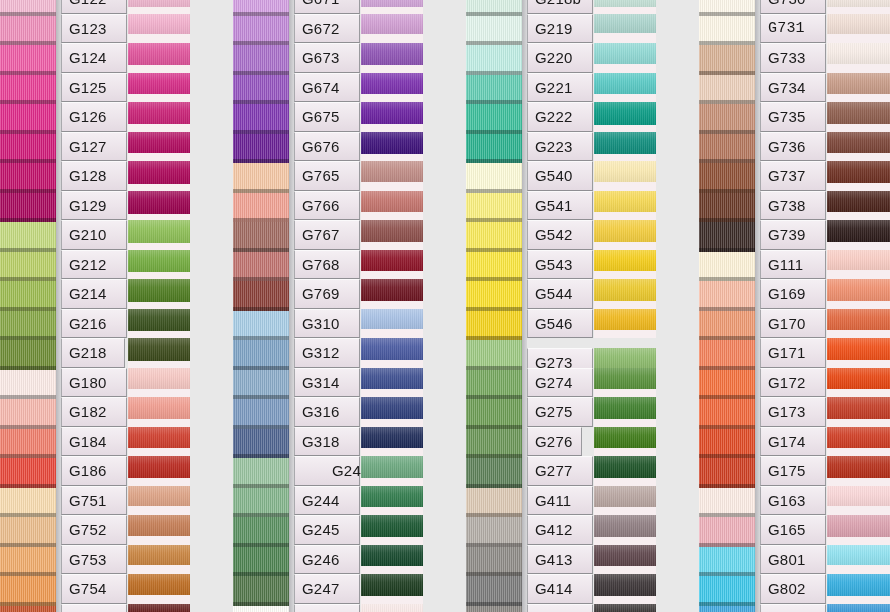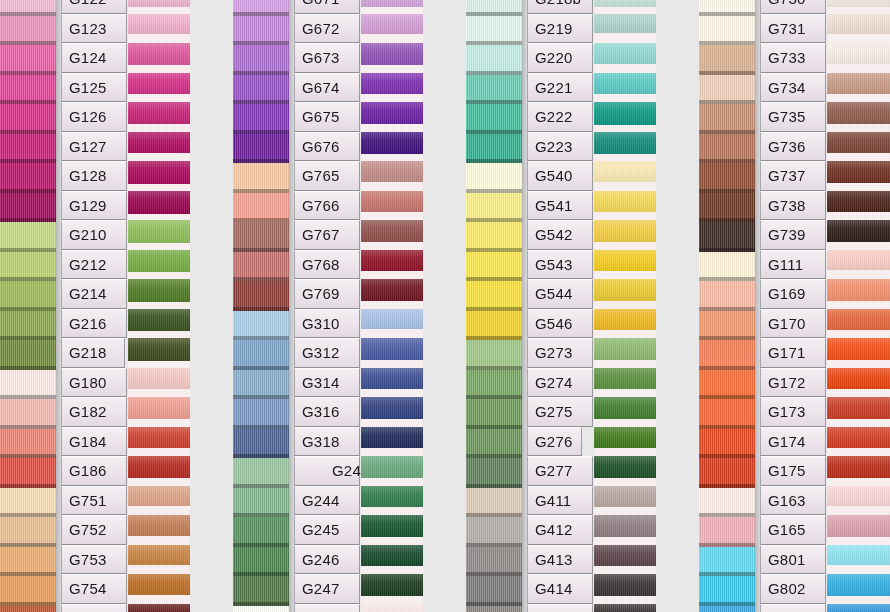--- a/index.html
+++ b/index.html
@@ -532,21 +532,21 @@
           <div class="paper" style="height: 8px;"></div>
         </div>
       </div>
       <div class="row" style="top: 308.5px; height: 29.5px;">
         <div class="label" style="left: 527px; width: 66px;">G546</div>
         <div class="swatch" style="left: 594px; width: 62px; background-color: rgb(240, 184, 26);">
           <div class="gloss"></div>
           <div class="paper" style="height: 8px;"></div>
         </div>
       </div>
-      <div class="row" style="top: 338px; height: 29.5px;">
+      <div class="row" style="top: 348px; height: 29.5px;">
         <div class="label" style="left: 527px; width: 66px;">G273</div>
         <div class="swatch" style="left: 594px; width: 62px; background-color: rgb(140, 187, 107);">
           <div class="gloss"></div>
           <div class="paper" style="height: 8px;"></div>
         </div>
       </div>
       <div class="row" style="top: 367.5px; height: 29.5px;">
         <div class="label" style="left: 527px; width: 66px;">G274</div>
         <div class="swatch" style="left: 594px; width: 62px; background-color: rgb(88, 145, 58);">
           <div class="gloss"></div>
@@ -636,21 +636,21 @@
       </div>
       <div class="spine" style="left: 755px; width: 5px;"></div>
       <div class="row" style="top: -16px; height: 29.5px;">
         <div class="label" style="left: 760px; width: 66px;">G730</div>
         <div class="swatch" style="left: 827px; width: 63px; background-color: rgb(247, 236, 228);">
           <div class="gloss"></div>
           <div class="paper" style="height: 7px;"></div>
         </div>
       </div>
       <div class="row" style="top: 13.5px; height: 29.5px;">
-        <div class="label" style="left: 760px; width: 66px;">G731</div>
+        <div class="label" style="left: 760px; width: 66px; font-family: Liberation Mono, monospace;">G731</div>
         <div class="swatch" style="left: 827px; width: 63px; background-color: rgb(240, 222, 212);">
           <div class="gloss"></div>
           <div class="paper" style="height: 9px;"></div>
         </div>
       </div>
       <div class="row" style="top: 43px; height: 29.5px;">
         <div class="label" style="left: 760px; width: 66px;">G733</div>
         <div class="swatch" style="left: 827px; width: 63px; background-color: rgb(247, 236, 230);">
           <div class="gloss"></div>
           <div class="paper" style="height: 9px;"></div>

